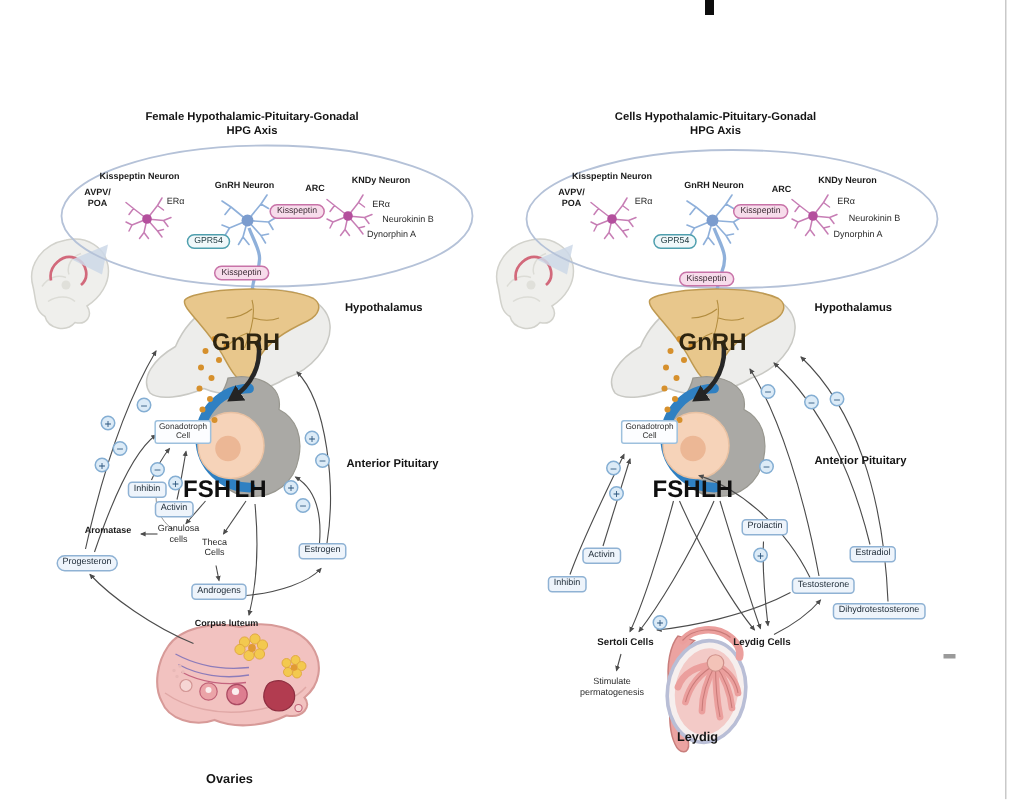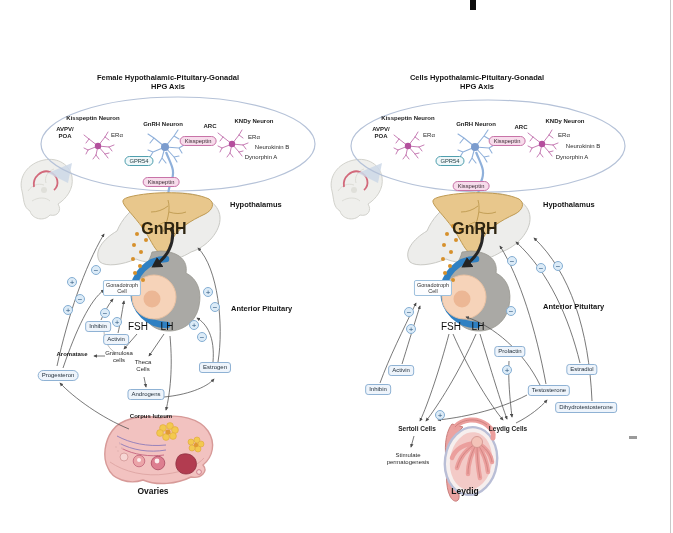--- a/index.html
+++ b/index.html
@@ -5,21 +5,21 @@
   html,body{margin:0;padding:0;background:#fff}
   .stage{position:relative;width:673px;height:533px;background:#ffffff;overflow:hidden;
          font-family:"Liberation Sans",sans-serif;}
   .art{position:absolute;left:0;top:0}
   .lbl{position:absolute;transform:translateX(-50%);text-align:center;white-space:pre-line;
        font-size:6px;line-height:6.5px;color:#2a2a2a}
   .b{font-weight:700;color:#1b1b1b}
   .title{font-size:7.5px;line-height:9px;font-weight:700;color:#141414}
   .side{transform:none;text-align:left;font-size:7.5px;line-height:8px;font-weight:700;color:#141414}
   .gnrh{font-size:16px;line-height:10px;font-weight:700;color:#2d2410}
-  .gl{font-size:10px;line-height:11px;font-weight:400;color:#0f0f0f}
+  .gl{font-size:16px;line-height:11px;font-weight:700;color:#0f0f0f}
   .organ{font-size:8.5px;line-height:9px;font-weight:700;color:#151515}
   .cellb{font-size:6.5px;line-height:7px;font-weight:700;color:#1b1b1b}
   .box{position:absolute;transform:translateX(-50%);font-size:6px;line-height:7px;color:#23303c;
        background:#eef4fb;border:1px solid #8fb2d4;border-radius:3px;padding:1px 3px;
        white-space:pre-line;text-align:center}
   .rbox{border-radius:8px}
   .gono{position:absolute;transform:translateX(-50%);background:#fcfdff;border:1px solid #9dc0dd;
         border-radius:2px;font-size:5.5px;line-height:6px;padding:1px 2px;color:#333;
         white-space:pre-line;text-align:center}
   .pinkpill{position:absolute;transform:translateX(-50%);font-size:5.8px;line-height:7px;
@@ -228,21 +228,21 @@
   <div class="box" style="left:116px;top:334px">Activin</div>
   <div class="lbl b" style="left:72px;top:351px">Aromatase</div>
   <div class="lbl" style="left:119px;top:350px">Granulosa
 cells</div>
   <div class="lbl" style="left:143px;top:359px">Theca
 Cells</div>
   <div class="box rbox" style="left:58px;top:370px">Progesteron</div>
   <div class="box" style="left:215px;top:362px">Estrogen</div>
   <div class="box" style="left:146px;top:389px">Androgens</div>
   <div class="lbl b" style="left:151px;top:413px">Corpus luteum</div>
-  <div class="lbl organ" style="left:153px;top:487px">Ovaries</div>
+  <div class="lbl organ" style="left:153px;top:515px">Ovaries</div>
 
   <div class="sign" style="left:91px;top:265px">−</div>
   <div class="sign" style="left:67px;top:277px">+</div>
   <div class="sign" style="left:75px;top:294px">−</div>
   <div class="sign" style="left:63px;top:305px">+</div>
   <div class="sign" style="left:100px;top:308px">−</div>
   <div class="sign" style="left:112px;top:317px">+</div>
   <div class="sign" style="left:203px;top:287px">+</div>
   <div class="sign" style="left:210px;top:302px">−</div>
   <div class="sign" style="left:189px;top:320px">+</div>

